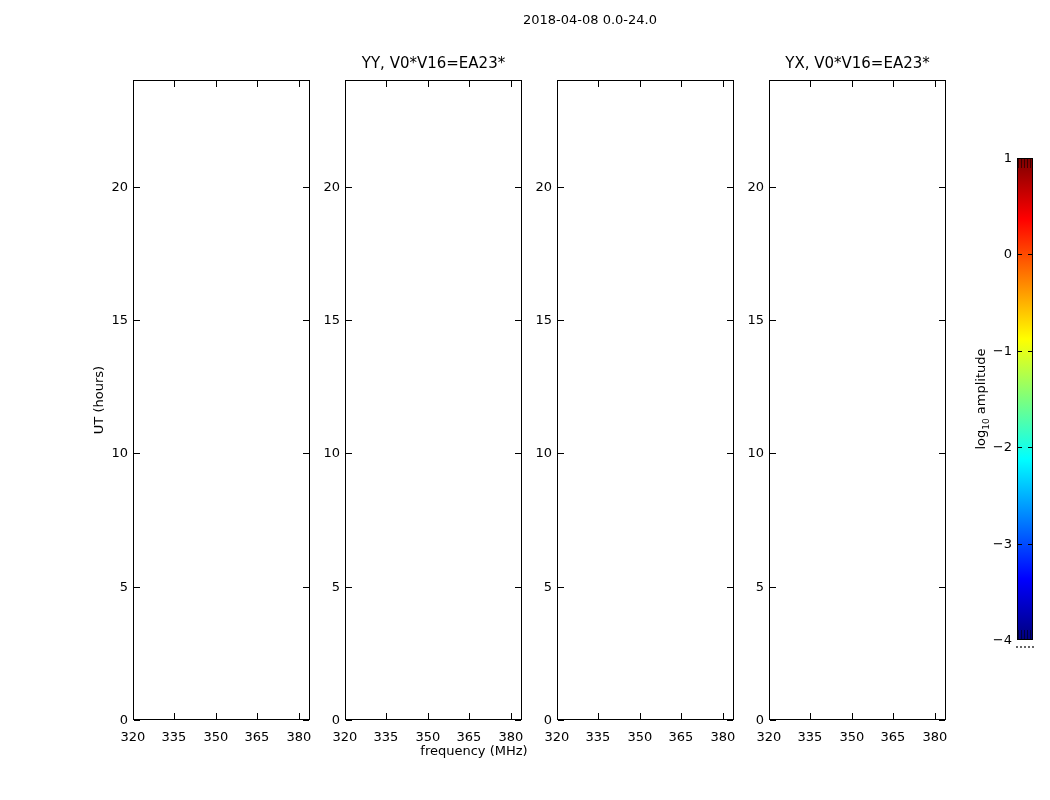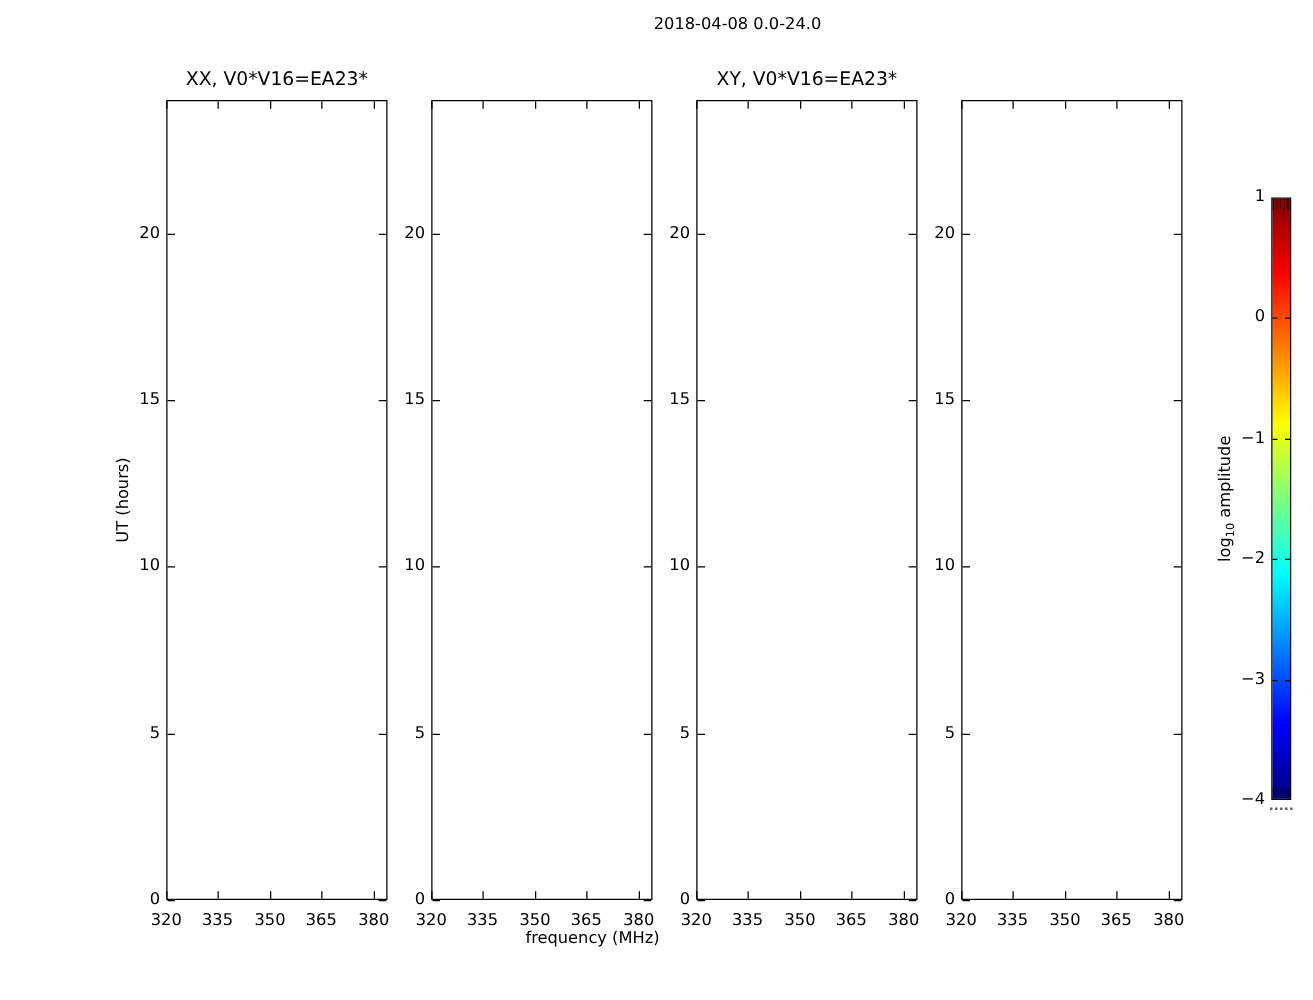--- a/index.html
+++ b/index.html
@@ -65,21 +65,20 @@
 </style>
 </head>
 <body>
 
 <div id="figure" class="figure">
   <div class="figtitle">2018-04-08 0.0-24.0</div>
   <div class="axlabel xlabel">frequency (MHz)</div>
   <div class="axlabel ylabel">UT (hours)</div>
   <div class="axlabel cblabel"><span>log</span><sub>10</sub><span> amplitude</span></div>
 <div class="panel" style="left: 133px; top: 80px; width: 177px; height: 640px;"></div>
-    <div class="ptitle" style="left: 111.5px; top: 54px; width: 220px;">XX, V0*V16=EA23*</div>
     <div class="vtick" style="left: 133px; top: 81px;"></div>
     <div class="vtick" style="left: 133px; top: 713px;"></div>
     <div class="ticklabel xlab" style="left: 113px; top: 729px; width: 40px;">320</div>
     <div class="vtick" style="left: 174px; top: 81px;"></div>
     <div class="vtick" style="left: 174px; top: 713px;"></div>
     <div class="ticklabel xlab" style="left: 154px; top: 729px; width: 40px;">335</div>
     <div class="vtick" style="left: 216px; top: 81px;"></div>
     <div class="vtick" style="left: 216px; top: 713px;"></div>
     <div class="ticklabel xlab" style="left: 196px; top: 729px; width: 40px;">350</div>
     <div class="vtick" style="left: 257px; top: 81px;"></div>
@@ -97,20 +96,21 @@
     <div class="htick" style="left: 134px; top: 453px;"></div>
     <div class="htick" style="left: 303px; top: 453px;"></div>
     <div class="ticklabel ylab" style="left: 96px; top: 445px; width: 32px;">10</div>
     <div class="htick" style="left: 134px; top: 320px;"></div>
     <div class="htick" style="left: 303px; top: 320px;"></div>
     <div class="ticklabel ylab" style="left: 96px; top: 312px; width: 32px;">15</div>
     <div class="htick" style="left: 134px; top: 187px;"></div>
     <div class="htick" style="left: 303px; top: 187px;"></div>
     <div class="ticklabel ylab" style="left: 96px; top: 179px; width: 32px;">20</div>
     <div class="panel" style="left: 345px; top: 80px; width: 177px; height: 640px;"></div>
+    <div class="ptitle" style="left: 323.5px; top: 54px; width: 220px;">YY, V0*V16=EA23*</div>
     <div class="vtick" style="left: 345px; top: 81px;"></div>
     <div class="vtick" style="left: 345px; top: 713px;"></div>
     <div class="ticklabel xlab" style="left: 325px; top: 729px; width: 40px;">320</div>
     <div class="vtick" style="left: 386px; top: 81px;"></div>
     <div class="vtick" style="left: 386px; top: 713px;"></div>
     <div class="ticklabel xlab" style="left: 366px; top: 729px; width: 40px;">335</div>
     <div class="vtick" style="left: 428px; top: 81px;"></div>
     <div class="vtick" style="left: 428px; top: 713px;"></div>
     <div class="ticklabel xlab" style="left: 408px; top: 729px; width: 40px;">350</div>
     <div class="vtick" style="left: 469px; top: 81px;"></div>
@@ -128,21 +128,20 @@
     <div class="htick" style="left: 346px; top: 453px;"></div>
     <div class="htick" style="left: 515px; top: 453px;"></div>
     <div class="ticklabel ylab" style="left: 308px; top: 445px; width: 32px;">10</div>
     <div class="htick" style="left: 346px; top: 320px;"></div>
     <div class="htick" style="left: 515px; top: 320px;"></div>
     <div class="ticklabel ylab" style="left: 308px; top: 312px; width: 32px;">15</div>
     <div class="htick" style="left: 346px; top: 187px;"></div>
     <div class="htick" style="left: 515px; top: 187px;"></div>
     <div class="ticklabel ylab" style="left: 308px; top: 179px; width: 32px;">20</div>
     <div class="panel" style="left: 557px; top: 80px; width: 177px; height: 640px;"></div>
-    <div class="ptitle" style="left: 535.5px; top: 54px; width: 220px;">XY, V0*V16=EA23*</div>
     <div class="vtick" style="left: 557px; top: 81px;"></div>
     <div class="vtick" style="left: 557px; top: 713px;"></div>
     <div class="ticklabel xlab" style="left: 537px; top: 729px; width: 40px;">320</div>
     <div class="vtick" style="left: 598px; top: 81px;"></div>
     <div class="vtick" style="left: 598px; top: 713px;"></div>
     <div class="ticklabel xlab" style="left: 578px; top: 729px; width: 40px;">335</div>
     <div class="vtick" style="left: 640px; top: 81px;"></div>
     <div class="vtick" style="left: 640px; top: 713px;"></div>
     <div class="ticklabel xlab" style="left: 620px; top: 729px; width: 40px;">350</div>
     <div class="vtick" style="left: 681px; top: 81px;"></div>
@@ -160,20 +159,21 @@
     <div class="htick" style="left: 558px; top: 453px;"></div>
     <div class="htick" style="left: 727px; top: 453px;"></div>
     <div class="ticklabel ylab" style="left: 520px; top: 445px; width: 32px;">10</div>
     <div class="htick" style="left: 558px; top: 320px;"></div>
     <div class="htick" style="left: 727px; top: 320px;"></div>
     <div class="ticklabel ylab" style="left: 520px; top: 312px; width: 32px;">15</div>
     <div class="htick" style="left: 558px; top: 187px;"></div>
     <div class="htick" style="left: 727px; top: 187px;"></div>
     <div class="ticklabel ylab" style="left: 520px; top: 179px; width: 32px;">20</div>
     <div class="panel" style="left: 769px; top: 80px; width: 177px; height: 640px;"></div>
+    <div class="ptitle" style="left: 747.5px; top: 54px; width: 220px;">YX, V0*V16=EA23*</div>
     <div class="vtick" style="left: 769px; top: 81px;"></div>
     <div class="vtick" style="left: 769px; top: 713px;"></div>
     <div class="ticklabel xlab" style="left: 749px; top: 729px; width: 40px;">320</div>
     <div class="vtick" style="left: 810px; top: 81px;"></div>
     <div class="vtick" style="left: 810px; top: 713px;"></div>
     <div class="ticklabel xlab" style="left: 790px; top: 729px; width: 40px;">335</div>
     <div class="vtick" style="left: 852px; top: 81px;"></div>
     <div class="vtick" style="left: 852px; top: 713px;"></div>
     <div class="ticklabel xlab" style="left: 832px; top: 729px; width: 40px;">350</div>
     <div class="vtick" style="left: 893px; top: 81px;"></div>

